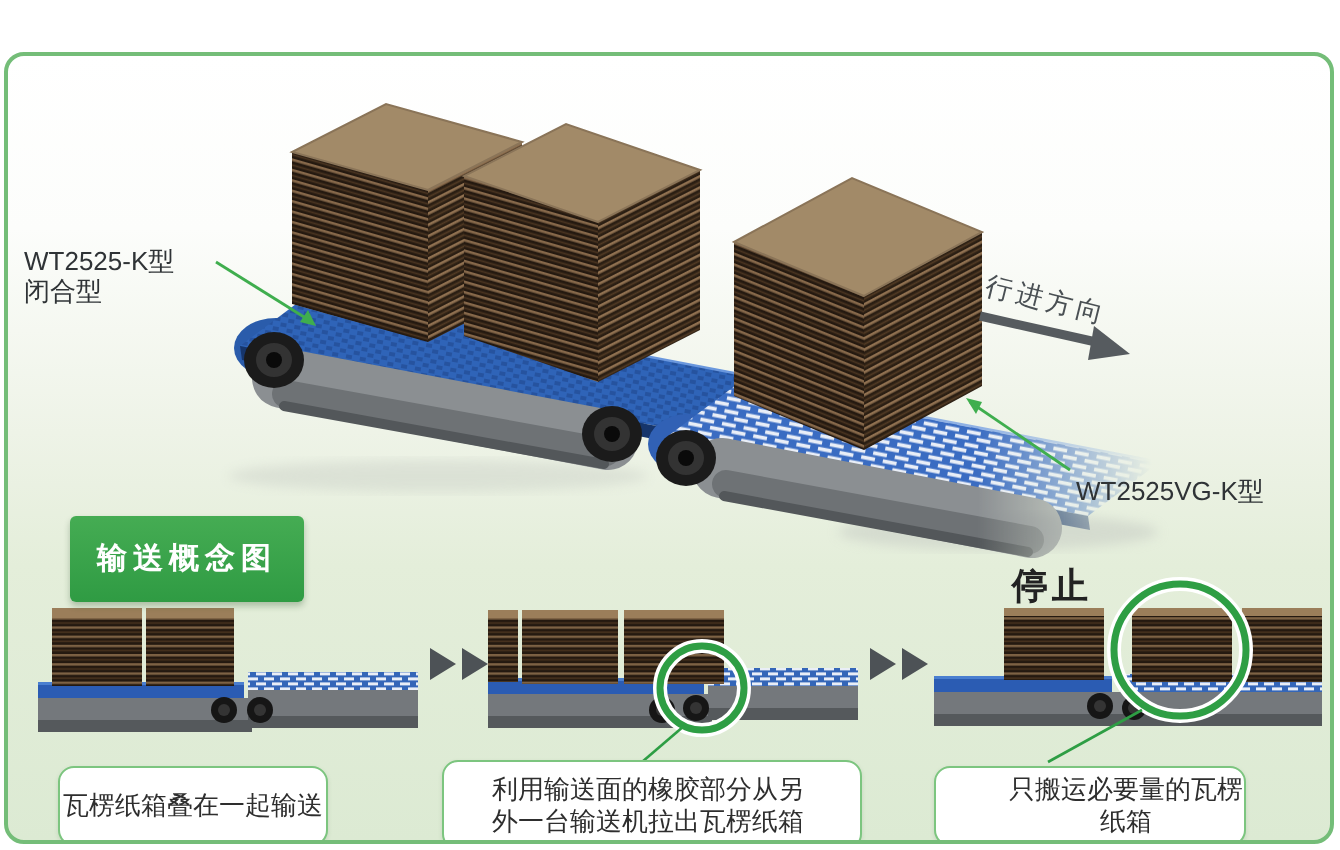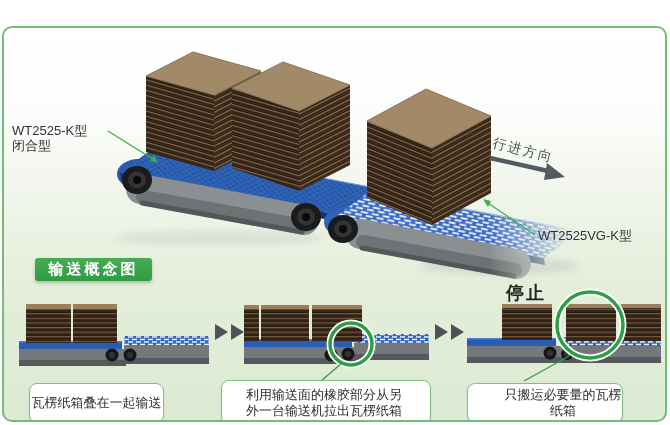--- a/index.html
+++ b/index.html
@@ -13,21 +13,21 @@
   }
   svg.scene{position:absolute;left:0;top:0;width:670px;height:425px;}
   .ov{position:absolute;z-index:5;}
   .lbl{font-size:13px;line-height:15px;color:#2f3336;}
   .lbl div{white-space:nowrap;}
   .dir{
     left:489px;top:106px;font-size:13.5px;color:#4a5054;letter-spacing:2px;
     transform:rotate(14deg);transform-origin:left center;white-space:nowrap;
   }
   .badge{
-    left:31px;top:230px;width:117px;height:23px;
+    left:31px;top:230px;width:117px;height:43px;
     background:linear-gradient(180deg,#45ac53,#2f9b43);
     border-radius:3px;box-shadow:0 2px 3px rgba(40,80,40,.3);
     color:#ffffff;font-weight:bold;font-size:15px;letter-spacing:3px;
     display:flex;align-items:center;justify-content:center;
   }
   .stop{left:502px;top:253px;font-size:18px;font-weight:bold;color:#222;letter-spacing:2px;}
   .cap{
     background:#ffffff;border:1.3px solid #7cc57f;border-radius:8px;
     font-size:13px;color:#2e2e2e;line-height:16px;
     display:flex;align-items:center;box-sizing:border-box;
@@ -257,21 +257,21 @@
       </g>
     </svg>
 
     <div class="ov lbl" style="left:8px;top:95px;">
       <div>WT2525-K型</div>
       <div>闭合型</div>
     </div>
 
     <div class="ov dir">行进方向</div>
 
-    <div class="ov lbl" style="left:534px;top:200px;">
+    <div class="ov lbl" style="left:534px;top:210px;">
       <div>WT2525VG-K型</div>
     </div>
 
     <div class="ov badge">输送概念图</div>
 
     <div class="ov stop">停止</div>
 
     <div class="ov cap cap1">瓦楞纸箱叠在一起输送</div>
     <div class="ov cap cap2">利用输送面的橡胶部分从另外一台输送机拉出瓦楞纸箱</div>
     <div class="ov cap cap3">只搬运必要量的瓦楞纸箱</div>

